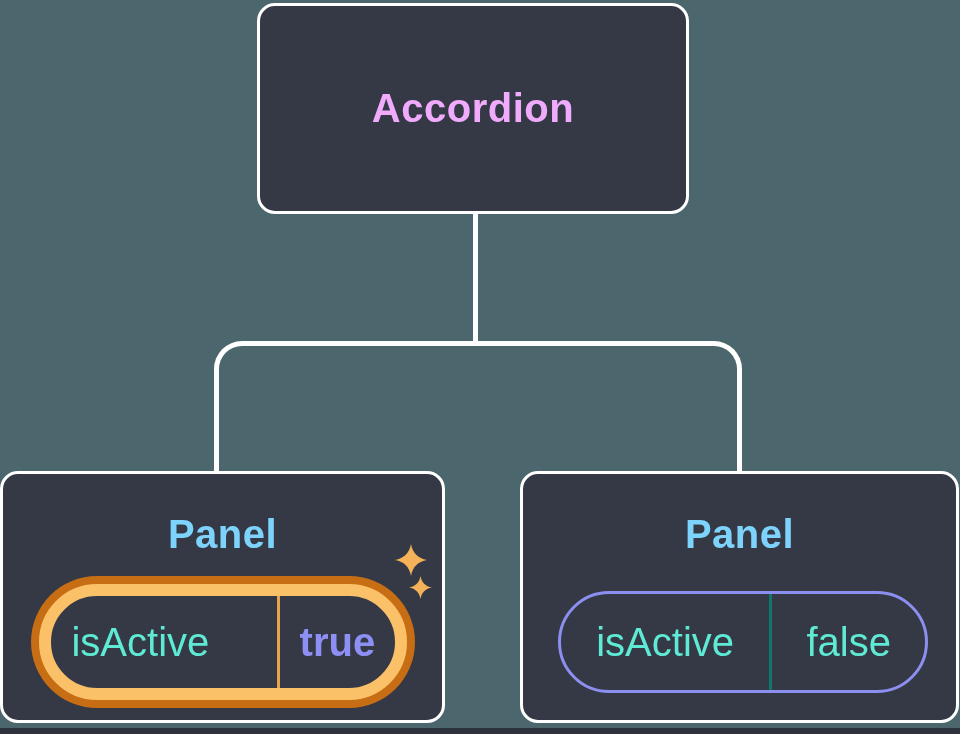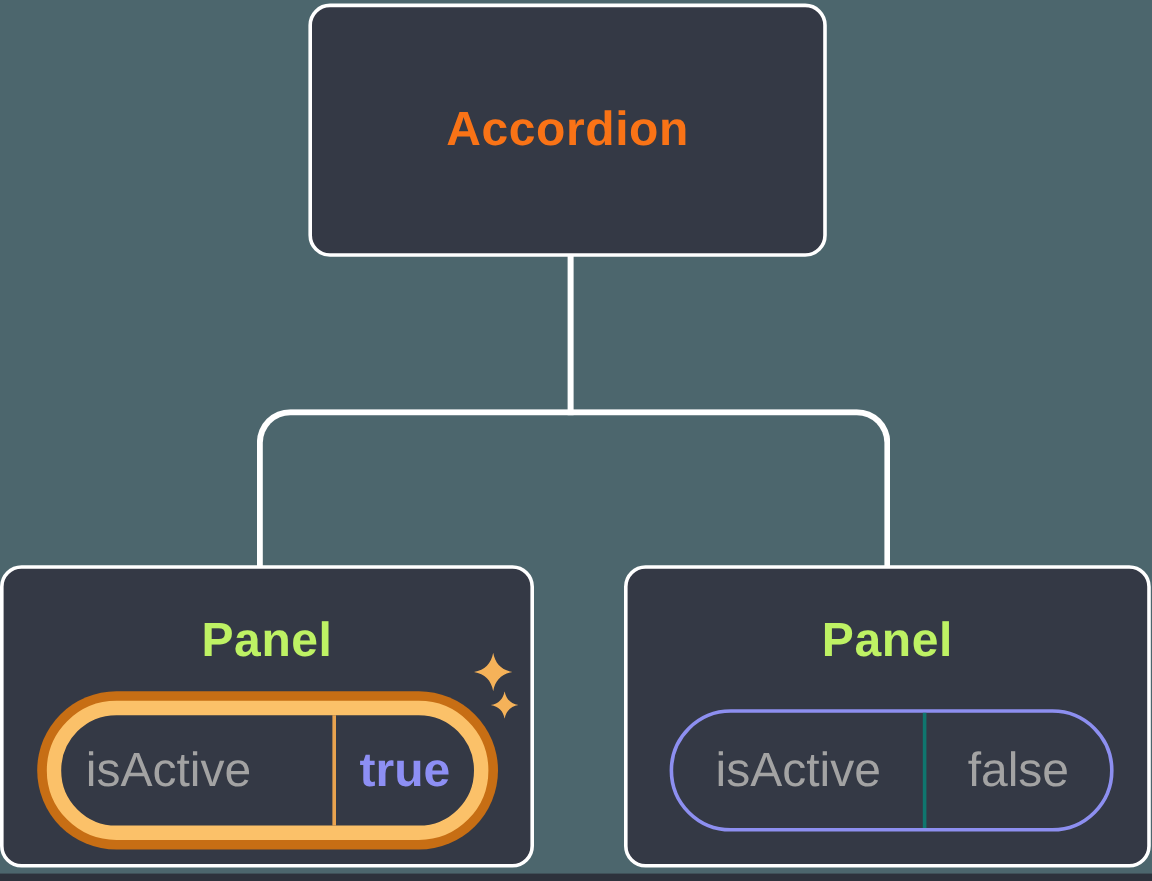--- a/index.html
+++ b/index.html
@@ -40,52 +40,52 @@
     box-sizing:border-box;
     background:#343945;
     border:3px solid #ffffff;
     border-radius:18px;
   }
   .node-root{
     left:257px;top:3px;width:432px;height:211px;
     display:flex;align-items:center;justify-content:center;
   }
   .node-label{
-    color:#f97316;
+    color:#f0abfc;
     font-size:40px;
     font-weight:600;
     letter-spacing:.5px;
   }
   .node-panel-left{left:0px;top:471px;width:445px;height:252px;}
   .node-panel-right{left:520px;top:471px;width:439px;height:252px;}
   .panel-title{
     position:absolute;left:0;top:38px;width:100%;
     text-align:center;
-    color:#bef264;font-size:40px;font-weight:600;letter-spacing:.5px;
+    color:#7dd3fc;font-size:40px;font-weight:600;letter-spacing:.5px;
   }
   
   .pill{
     position:absolute;
     box-sizing:border-box;
     display:flex;align-items:stretch;
     border-radius:999px;
     background:#343945;
   }
   .pill-highlighted{
     left:36px;top:110px;width:368px;height:116px;
     border:12px solid #fbc169;
     box-shadow:0 0 0 8px #c76e14;
   }
   .pill-plain{
     left:35px;top:117px;width:370px;height:102px;
     border:3px solid #8d8ff0;
   }
   .pill-cell{
     display:flex;align-items:center;justify-content:center;
-    color:#a3a3a3;
+    color:#5eead4;
     font-size:40px;
     overflow:hidden;
   }
   .pill-highlighted .cell-key{width:60.8%;}
   .pill-highlighted .cell-value{
     width:39.2%;
     border-left:3px solid #e9a34f;
     font-weight:700;
     color:#8d8ff4;
     margin-left:47px;

